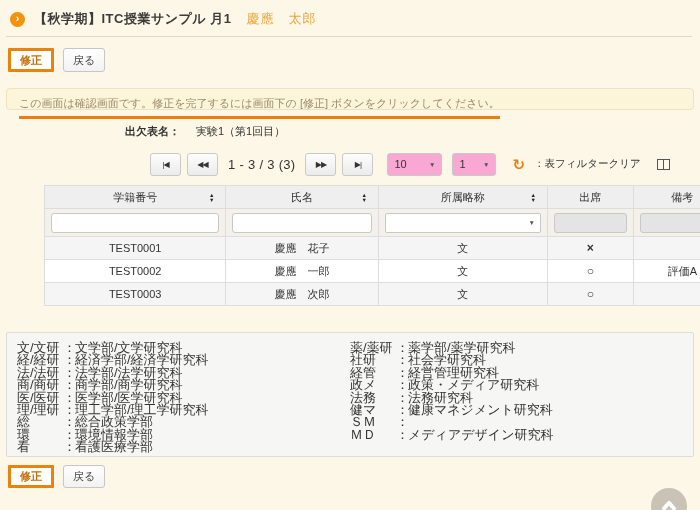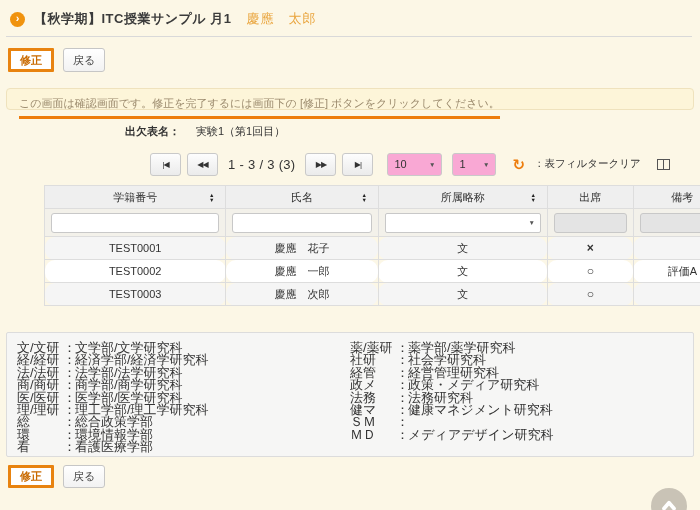--- a/index.html
+++ b/index.html
@@ -69,21 +69,21 @@
   .sort { position:absolute; right:11px; top:50%; transform:translateY(-50%);
           display:flex; flex-direction:column; font-size:5.5px; line-height:4.5px;
           color:#222; }
   tr.filter td { background:#f3f1ea; height:28px; padding:0 6px; }
   .f-input { width:100%; height:20px; border:1px solid #c8c8c8; border-radius:3px;
              background:#fff; outline:none; padding:0 4px; font-size:11px; }
   .f-input:disabled { background:#e4e4e4; }
   .f-select { width:100%; height:20px; border:1px solid #c8c8c8; border-radius:2px;
               background:#fff; display:flex; align-items:center;
               justify-content:flex-end; padding:0 5px; cursor:pointer; }
-  tr.data td { height:23px; background:#fff;border-radius:10px; }
+  tr.data td { height:23px; background:#fff; }
   tr.data:nth-child(odd) td { background:#f5f5f5; }
   td.att { font-weight:bold; font-size:12px; }
 
   
   .legend { margin-top:26px; background:#f6f6f5; border:1px solid #dcdcdc;
             border-radius:2px; padding:9px 10px; height:125px; display:flex; }
   .leg-col { width:50%; }
   .leg-row { display:flex; font-size:13px; color:#333; line-height:12.4px; }
   .leg-abbr { width:46px; flex:0 0 46px; }
   .leg-colon { width:12px; flex:0 0 12px; }

